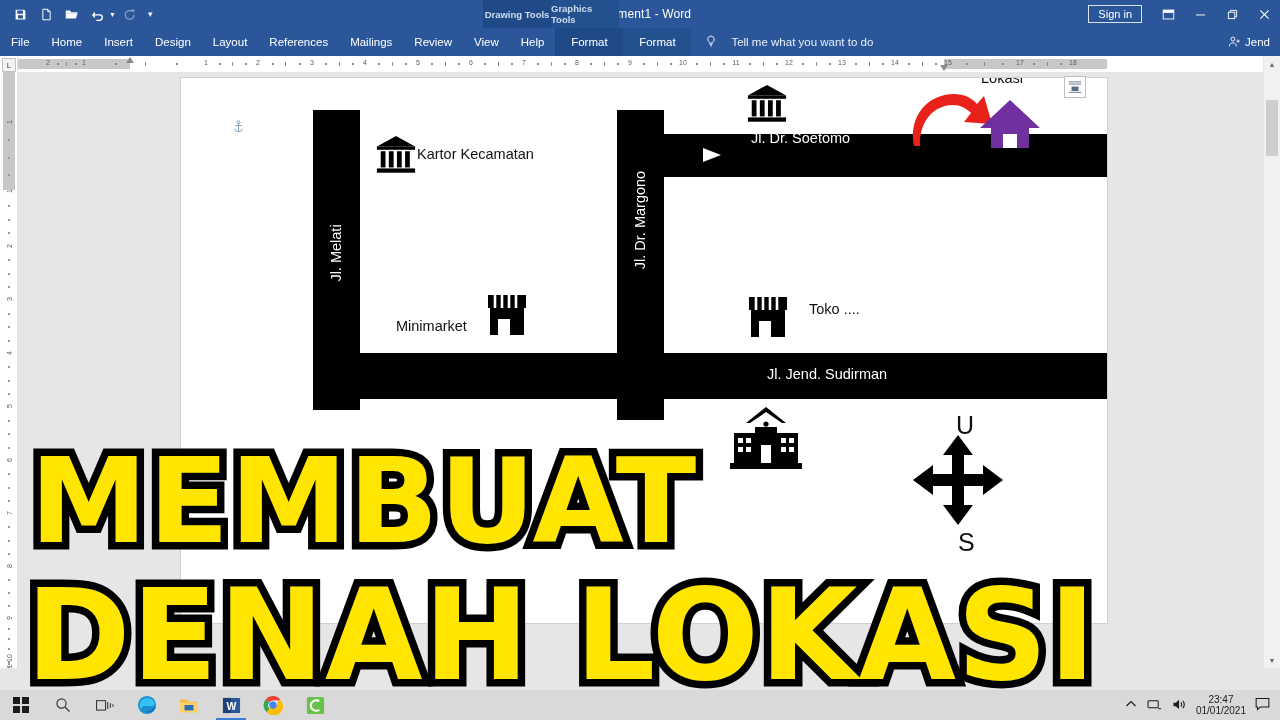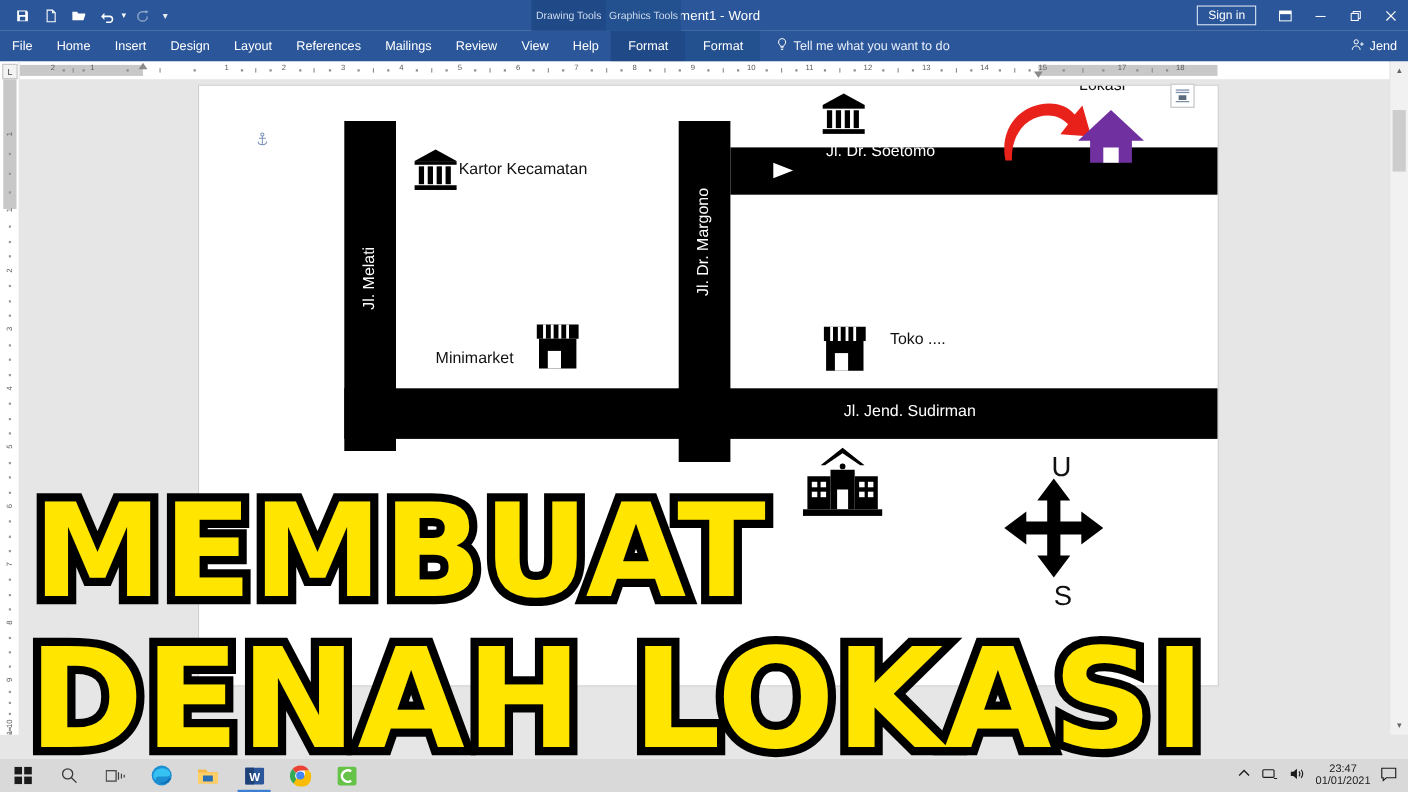--- a/index.html
+++ b/index.html
@@ -28,20 +28,21 @@
   .doctitle {
     position: absolute; left: 0; right: 0; top: 0; height: 28px;
     display: flex; align-items: center; justify-content: center;
     font-size: 12px; letter-spacing: .1px; pointer-events: none;
   }
   .ctx-tabs { position: absolute; left: 483px; top: 0; height: 28px; display: flex; }
   .ctx-tab {
     width: 68px; height: 28px; background: #204a87; color: #cfdcf0;
     display:flex; align-items: center; justify-content: center;
     font-size: 9.5px;
+    font-weight: bold;
   }
   .ctx-tab + .ctx-tab { background:#23508f; }
   .tb-right { position: absolute; right: 0; top: 0; height: 28px; display: flex; align-items: center; }
   .signin {
     border: 1px solid #d9e2f0; color: #fff; font-size: 11px;
     padding: 2px 9px; margin-right: 10px; background: transparent;
   }
   .tb-icon {
     width: 32px; height: 28px; display: flex; align-items: center; justify-content: center;
     color: #ffffff;
@@ -52,21 +53,21 @@
     position: absolute; left:0; top: 28px; width: 1280px; height: 28px;
     background: #2b579a; color: #ffffff; display: flex; align-items: stretch;
   }
   .rtab {
     display: flex; align-items: center; padding: 0 11px;
     font-size: 11.5px; color: #ffffff; white-space: nowrap;
   }
   .rtab.ctx { background:#204a87; width:68px; justify-content:center; padding:0; }
   .rtab.ctx.second { background:#23508f; }
   .tellme {
-    display:flex; align-items:center; gap:4px; font-size:11.5px;
+    display:flex; align-items:center; gap:14px; font-size:11.5px;
     padding-left: 14px; color:#e8eef8;
   }
   .share {
     position:absolute; right: 10px; top: 0; height:28px;
     display:flex; align-items:center; gap:4px; font-size:11.5px; color:#fff;
   }
 
   
   .workspace { position: absolute; left:0; top: 56px; width: 1280px; height: 612px; background:#e6e6e6; }
 

